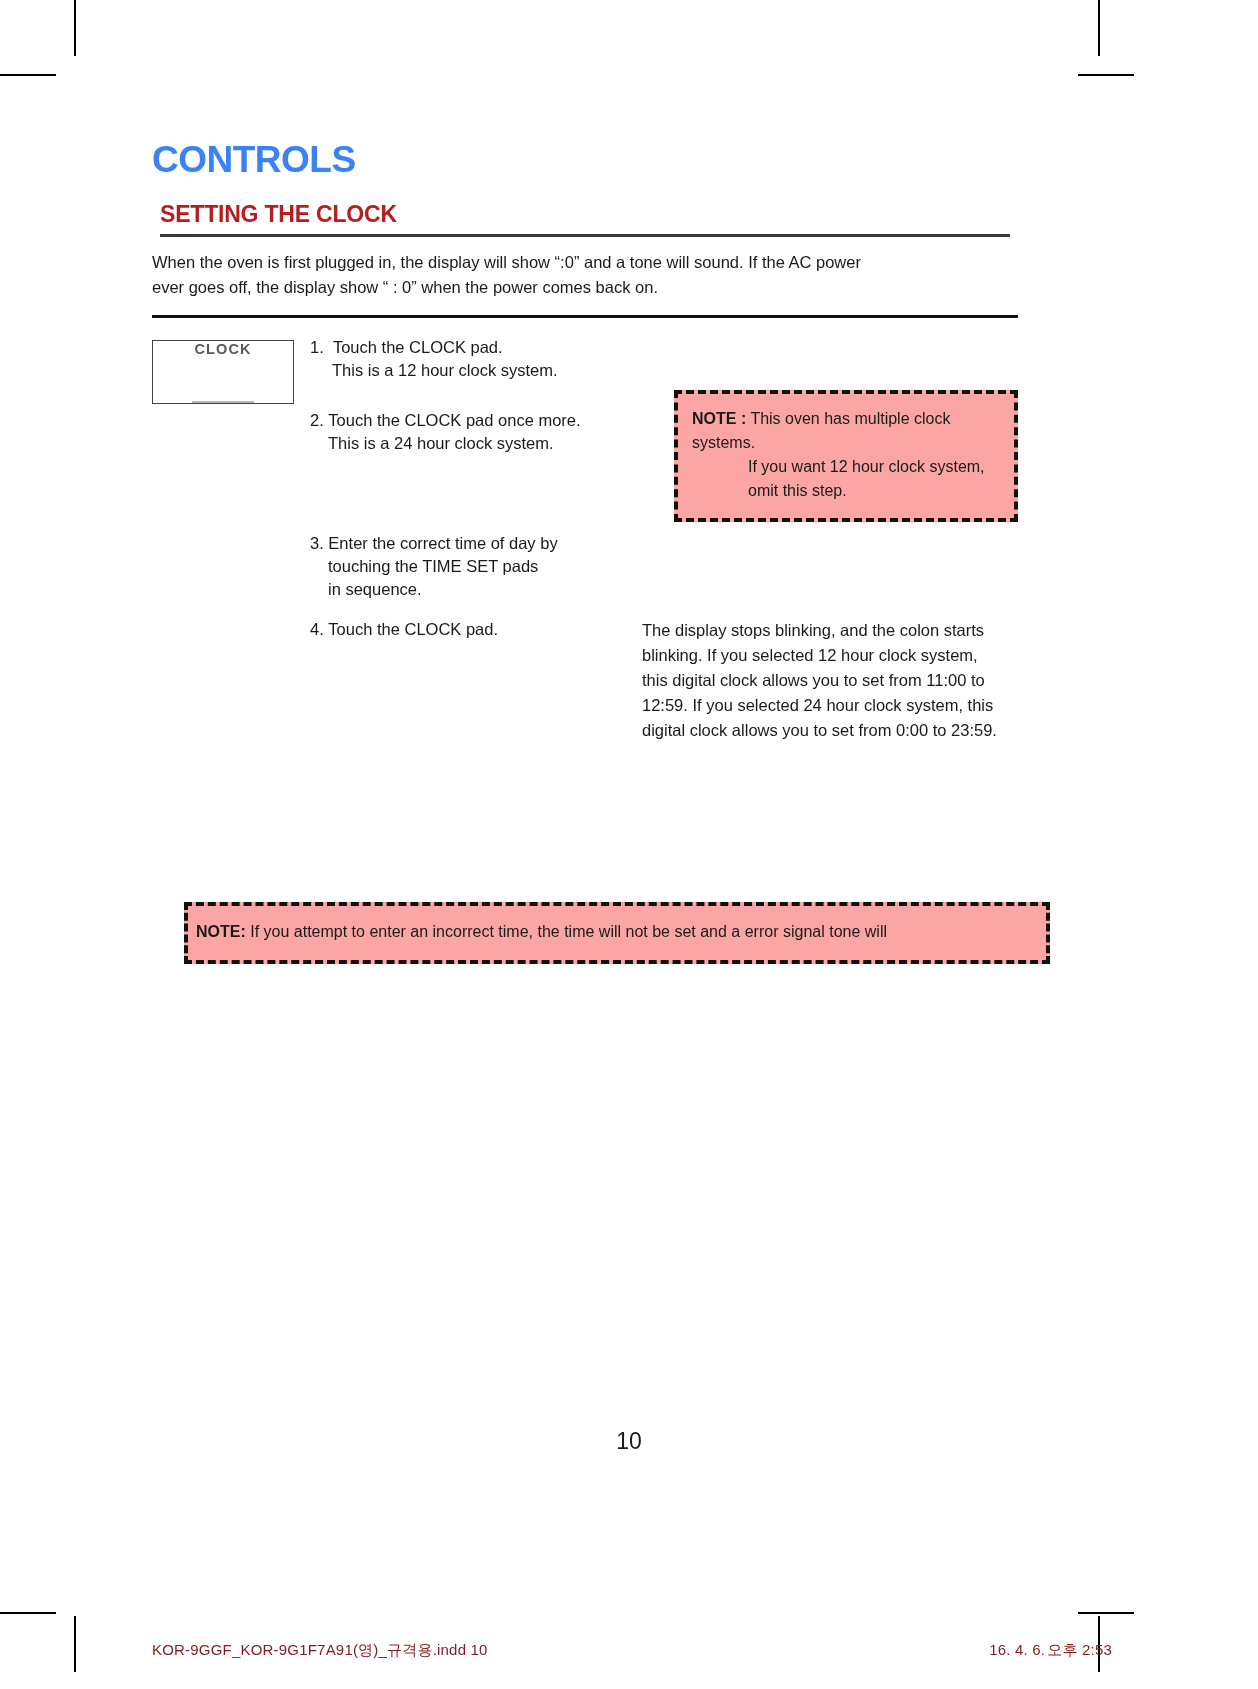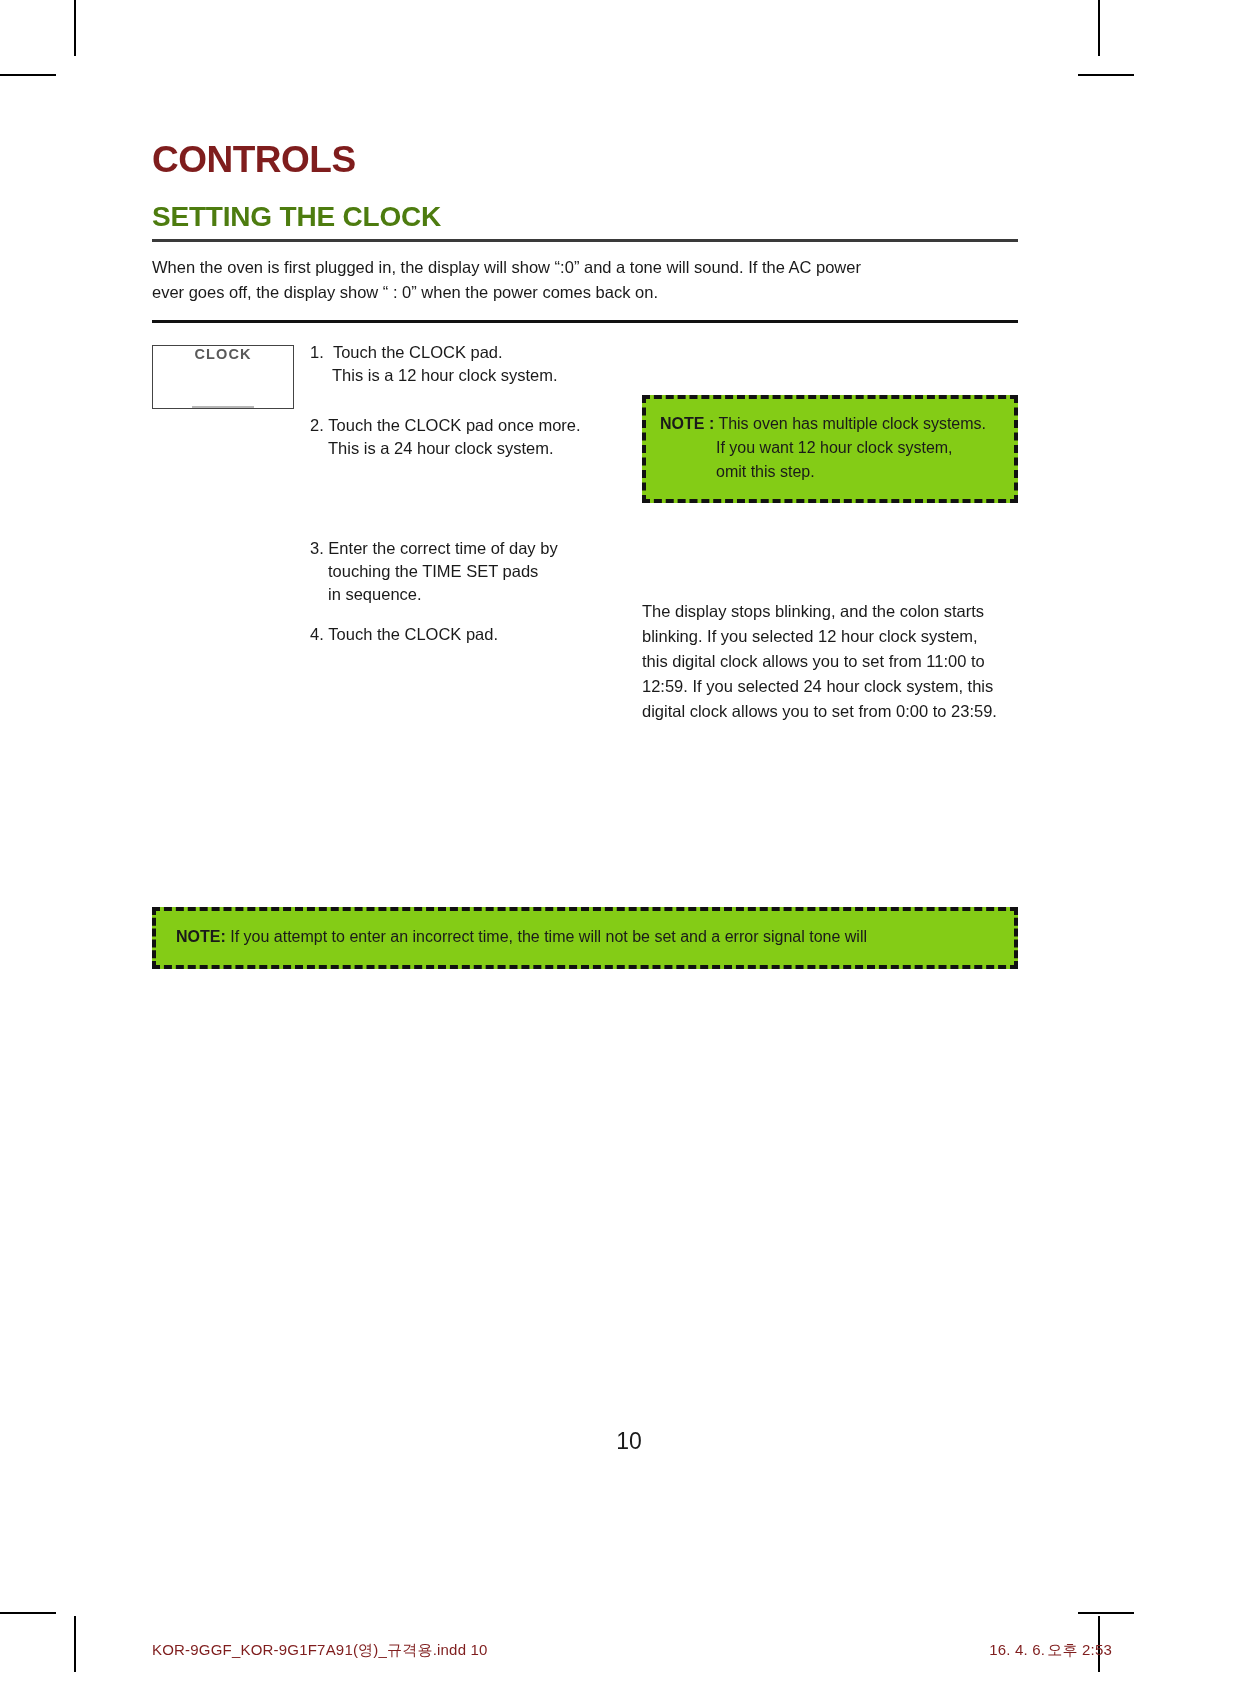--- a/index.html
+++ b/index.html
@@ -40,30 +40,30 @@
     top: 140px;
     width: 866px;
   }
 
   .chapter-title {
     font-size: 37px;
     font-weight: bold;
     letter-spacing: -0.5px;
     margin: 0 0 20px 0;
     line-height: 1.1;
-    color: #7f1d1d;
+    color: #3b82f6;
   }
 
   .section-title {
-    font-size: 28px;
+    font-size: 23px;
     font-weight: bold;
     letter-spacing: -0.2px;
-    margin: 0;
+    margin: 8px;
     padding: 0 0 6px 0;
-    color: #4d7c0f;
+    color: #b91c1c;
     border-bottom: 3px solid #3a3a3a;
   }
 
   .intro {
     font-size: 16.5px;
     line-height: 1.55;
     margin: 13px 0 0 0;
     padding: 0 0 14px 0;
     border-bottom: 3px solid #111111;
     color: #1a1a1a;
@@ -124,22 +124,23 @@
   
   .right-col {
     position: absolute;
     left: 490px;
     top: 0px;
     width: 376px;
   }
 
   .note-box {
     border: 4px dashed #111111;
-    background: #84cc16;
+    background: #fca5a5;
     box-sizing: border-box;
+    margin-left: 32px;
   }
 
   .note-top {
     margin-top: 54px;
     padding: 13px 12px 15px 14px;
     font-size: 16px;
     line-height: 1.5;
   }
   .note-top .note-label {
     font-weight: bold;
@@ -155,21 +156,21 @@
     line-height: 1.52;
   }
 
   
   .note-bottom {
     position: absolute;
     left: 0px;
     top: 566px;
     width: 866px;
     box-sizing: border-box;
-    padding: 14px 14px 16px 20px;
+    padding: 14px 14px 16px 8px;
     font-size: 16px;
     line-height: 1.5;
   }
   .note-bottom .note-label { font-weight: bold; }
   .note-bottom .note-cont { padding-left: 62px; }
 
   
   .page-number {
     position: absolute;
     left: 0;

